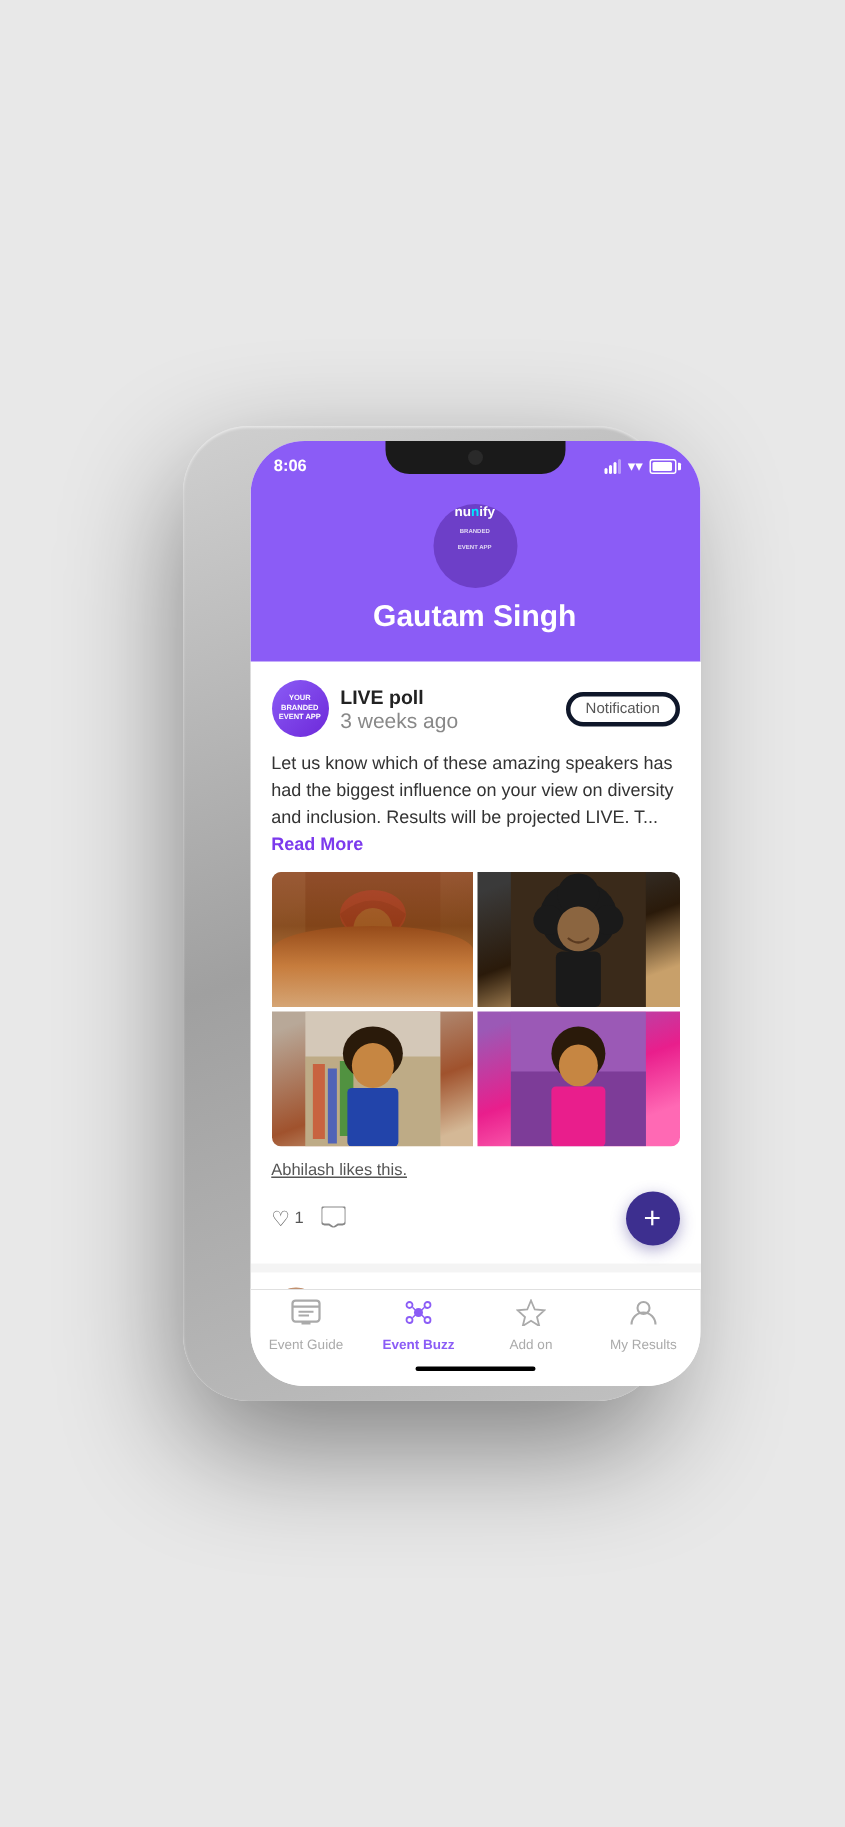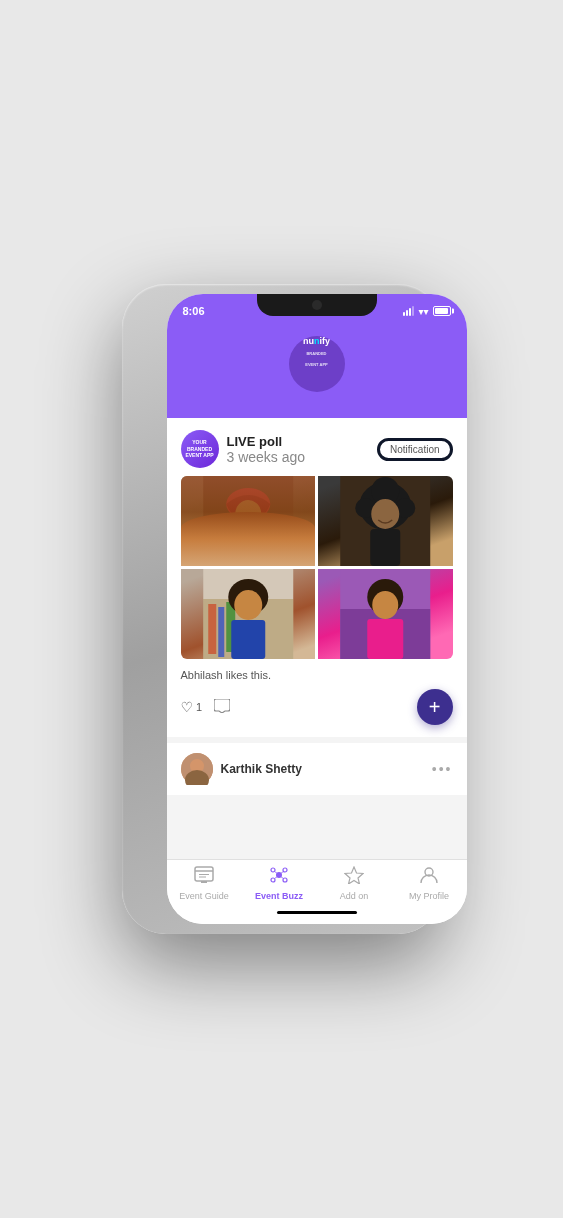--- a/index.html
+++ b/index.html
@@ -310,20 +310,21 @@
 
     
     .person4 {
       background: linear-gradient(160deg, #9B59B6 10%, #E91E8C 50%, #FF69B4 80%);
     }
 
     .post-likes {
       font-size: 11px;
       color: #555;
       margin-bottom: 8px;
+      text-decoration: underline;
     }
 
     .post-actions {
       display: flex;
       align-items: center;
       justify-content: space-between;
     }
 
     .action-left {
       display: flex;
@@ -460,40 +461,45 @@
       </div>
     </div>
 
     <div class="app-header">
       <div class="logo-circle">
         <div class="logo-text">
           <span>nu<span class="accent">n</span>ify</span><br>
           <span style="font-size:4px;opacity:0.8">BRANDED<br>EVENT APP</span>
         </div>
       </div>
+      <span class="user-name">Gautam Singh</span>
     </div>
 
     <div class="content-area">
 
       <div class="post-card">
         <div class="post-header">
           <div class="post-header-left">
             <div class="branded-badge">
               <div class="branded-badge-text">
                 Your<br>Branded<br>Event App
               </div>
             </div>
             <div class="post-title-group">
               <span class="post-title">LIVE poll</span>
               <span class="post-time">3 weeks ago</span>
             </div>
           </div>
           <button class="notification-btn">Notification</button>
         </div>
 
+        <div class="post-body">
+          <span>Let us know which of these amazing speakers has had the biggest influence on your view on diversity and inclusion. Results will be projected LIVE. T...</span>
+          <span class="read-more">Read More</span>
+        </div>
 
         <div class="poll-images">
           <div class="poll-image-cell person1">
             <svg width="100%" height="100%" viewBox="0 0 90 90" xmlns="http://www.w3.org/2000/svg">
               <rect width="90" height="90" fill="#6B4226"></rect>
               <ellipse cx="45" cy="35" rx="18" ry="20" fill="#C68642"></ellipse>
 
               <ellipse cx="45" cy="28" rx="22" ry="16" fill="#CC3333"></ellipse>
               <path d="M23 28 Q45 10 67 28 Q60 45 45 48 Q30 45 23 28Z" fill="#AA2222"></path>
 
@@ -625,20 +631,20 @@
         <span class="tab-label">Add on</span>
       </div>
 
       <div class="tab-item">
         <span class="tab-icon">
           <svg width="20" height="18" viewBox="0 0 20 18" fill="none" xmlns="http://www.w3.org/2000/svg">
             <circle cx="10" cy="6" r="4" stroke="#aaa" stroke-width="1.4" fill="none"></circle>
             <path d="M2 17c0-4.4 3.6-8 8-8s8 3.6 8 8" stroke="#aaa" stroke-width="1.4" fill="none"></path>
           </svg>
         </span>
-        <span class="tab-label">My Profile</span>
+        <span class="tab-label">My Results</span>
       </div>
 
     </div>
 
     <div class="home-bar"></div>
   </div>
 </div>
 
 </body></html>

